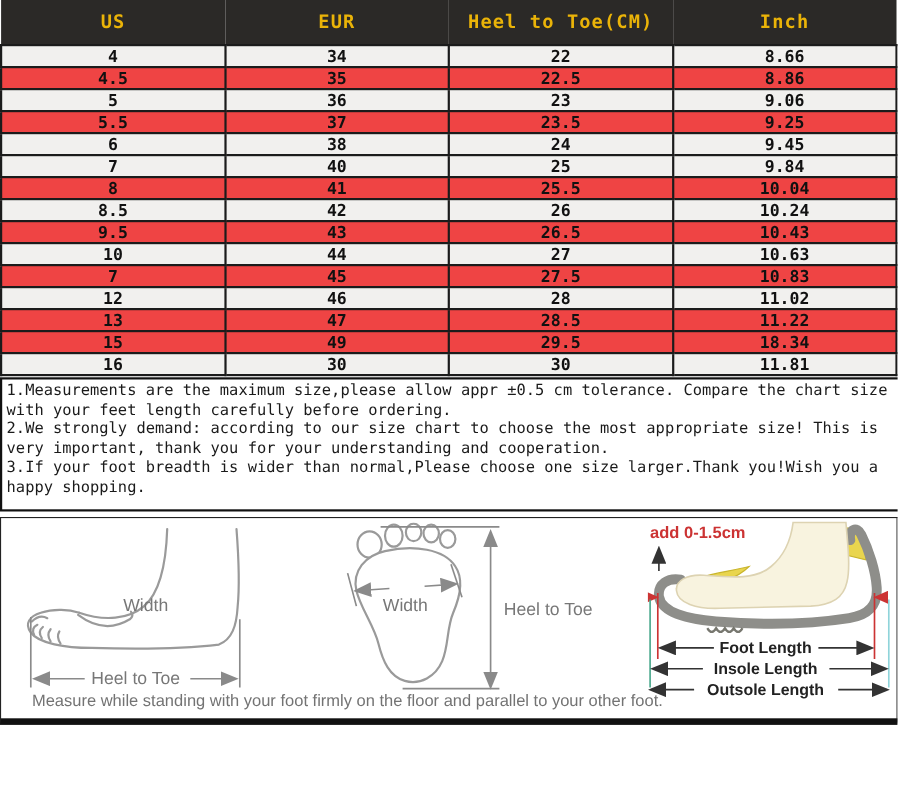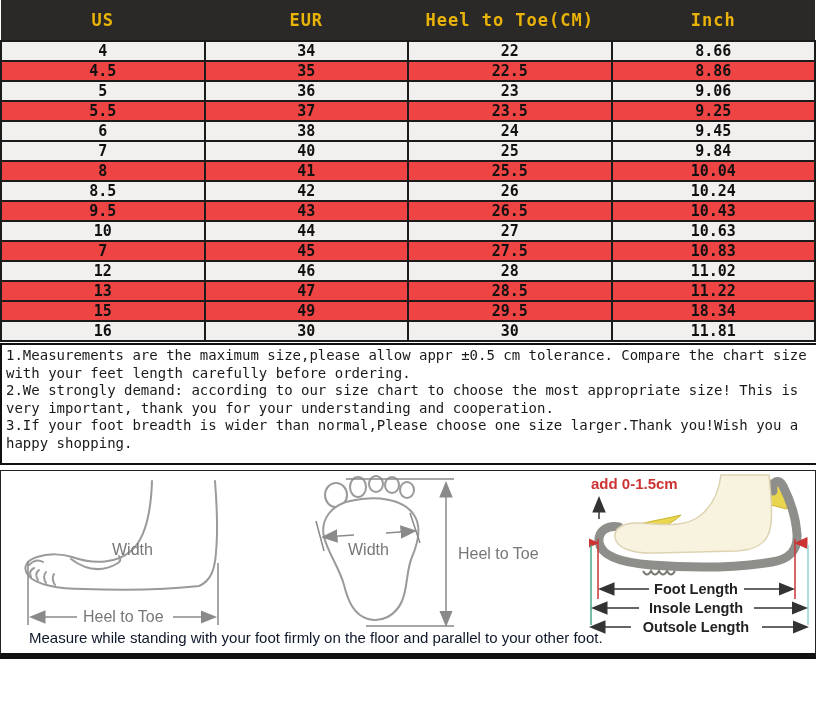--- a/index.html
+++ b/index.html
@@ -31,21 +31,21 @@
   .diagram-box{
     margin-top:5px;border:1px solid #222;border-bottom:6px solid #111;
     width:814px;height:182px;position:relative;background:#fff;
   }
   .diagram-row{display:flex;align-items:flex-start;height:156px;}
   .diag{flex:0 0 auto;}
   .diag.side-foot{margin:6px 0 0 14px;}
   .diag.footprint{margin:4px 0 0 36px;}
   .diag.shoe{margin:2px 0 0 28px;}
   .caption{
-    font-family:"Liberation Sans",sans-serif;font-size:15px;color:#0f172a;
+    font-family:"Liberation Sans",sans-serif;font-size:15px;color:#737373;
     padding-left:28px;margin-top:2px;
   }
   svg text.lbl{font-family:"Liberation Sans",sans-serif;fill:#777;font-size:16px;}
   svg text.blk{font-family:"Liberation Sans",sans-serif;fill:#222;font-size:14.5px;font-weight:bold;}
   svg text.red{font-family:"Liberation Sans",sans-serif;fill:#cc3333;font-size:15px;font-weight:bold;}
 </style>
 </head>
 <body>
 
 <svg width="0" height="0" style="position:absolute">

